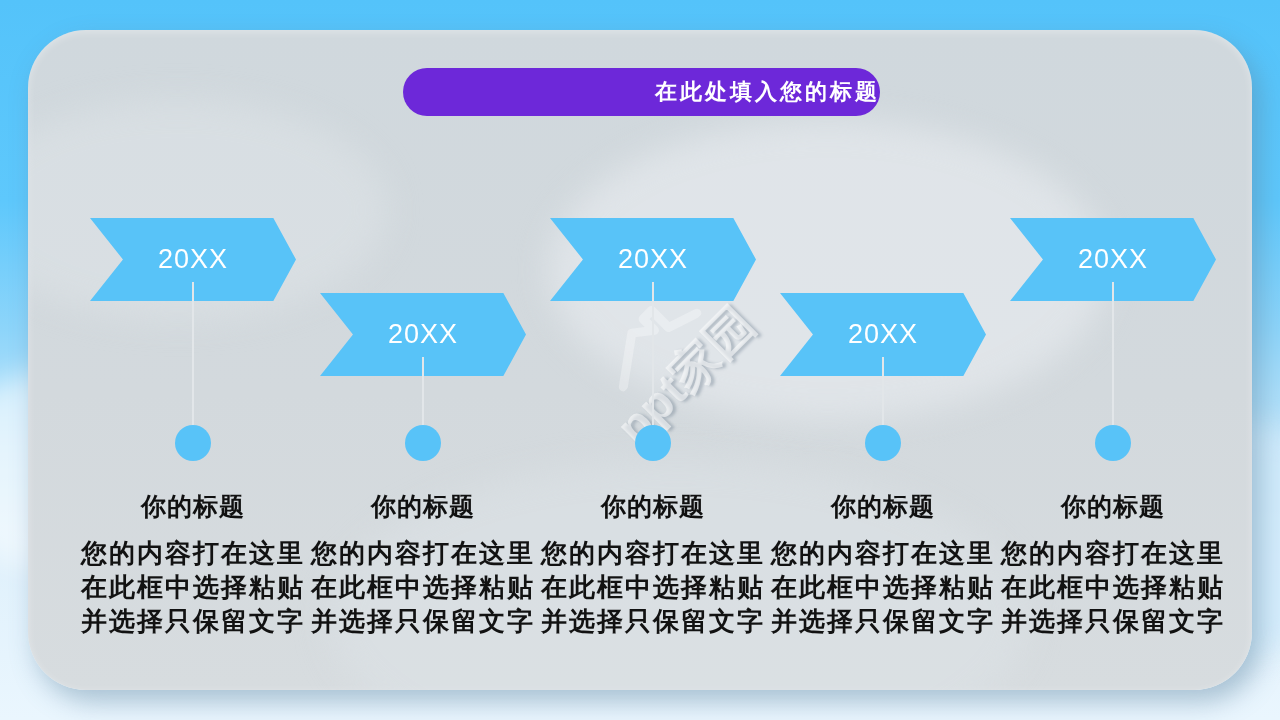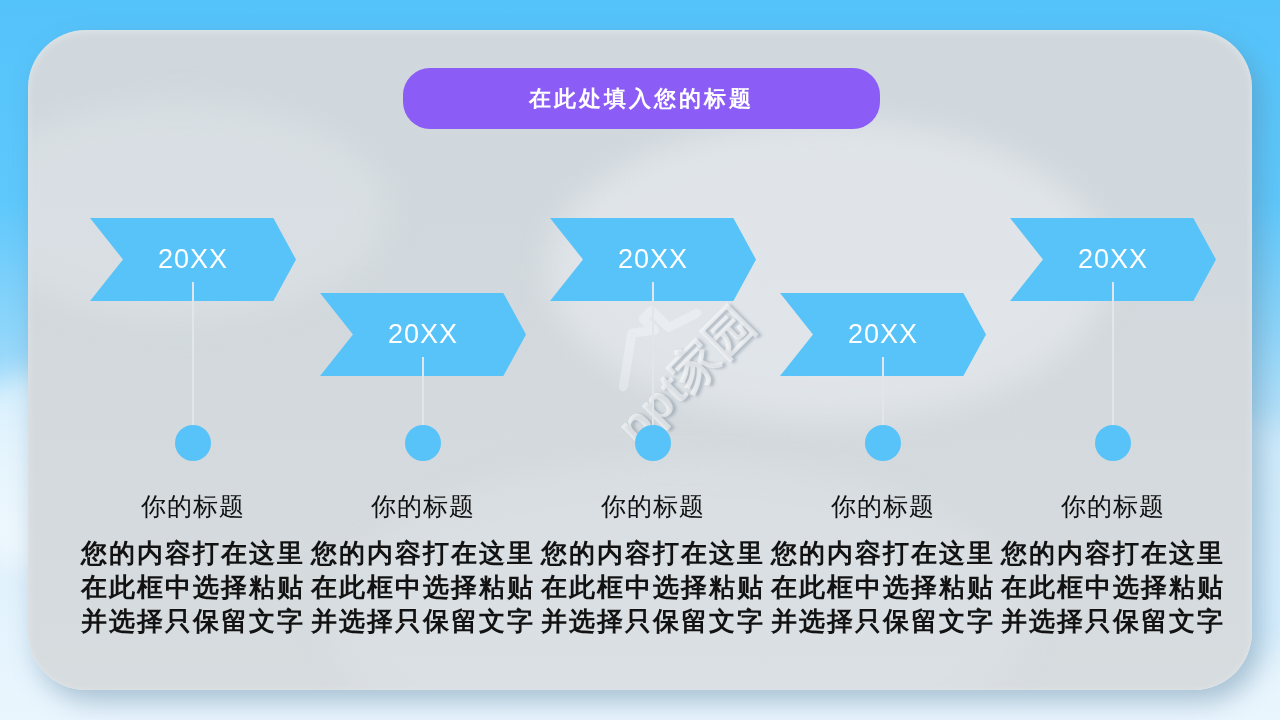--- a/index.html
+++ b/index.html
@@ -19,22 +19,22 @@
     background:linear-gradient(180deg,#d0d8dd 0%,#d3d9dd 55%,#d7dcdf 100%);
     box-shadow:8px 12px 26px rgba(90,130,160,0.45), inset 0 2px 8px rgba(255,255,255,0.35);
     overflow:hidden;
   }
   .card-cloud{position:absolute;border-radius:50%;filter:blur(16px);background:rgba(228,232,236,0.75);}
   .card-cloud.k1{left:520px;top:90px;width:560px;height:300px;}
   .card-cloud.k2{left:-60px;top:70px;width:420px;height:220px;background:rgba(222,228,232,0.55);}
   .card-cloud.k3{left:300px;top:430px;width:700px;height:320px;background:rgba(222,227,231,0.5);}
 
   .title-pill{
-    position:absolute;left:403px;top:68px;width:477px;height:61px;border-radius:27px;
-    background:#8b5cf6;display:flex;align-items:center;justify-content:center;z-index:5;
+    position:absolute;left:403px;top:68px;width:477px;height:48px;border-radius:27px;
+    background:#6d28d9;display:flex;align-items:center;justify-content:flex-end;z-index:5;
   }
   .title-pill span{color:#ffffff;font-size:22px;letter-spacing:3px;font-weight:600;}
 
   .watermark{
     position:absolute;left:560px;top:260px;width:220px;height:200px;z-index:2;
     transform:rotate(-45deg);display:flex;flex-direction:column;align-items:center;justify-content:center;
     pointer-events:none;
   }
   .watermark .roof{opacity:0.55;}
   .watermark .wm-text{
@@ -50,21 +50,21 @@
   }
   .col-top .arrow{top:218px;}
   .col-bottom .arrow{top:293px;}
   .year{color:#ffffff;font-size:27px;letter-spacing:1px;}
   .connector{position:absolute;left:114px;width:2px;background:#e2e6e9;}
   .col-top .connector{top:282px;height:146px;}
   .col-bottom .connector{top:357px;height:71px;}
   .dot{position:absolute;left:97px;top:425px;width:36px;height:36px;border-radius:50%;background:#58c3f8;}
   .heading{
     position:absolute;top:490px;width:100%;text-align:center;
-    font-size:25px;font-weight:normal;color:#101010;letter-spacing:1px;
+    font-size:25px;font-weight:bold;color:#101010;letter-spacing:1px;
   }
   .body-lines{
     position:absolute;top:536px;width:100%;text-align:center;
     font-size:26px;line-height:34px;color:#121212;font-weight:600;letter-spacing:2px;
   }
 </style>
 </head>
 <body>
 
 <div class="sky-cloud c1"></div>

